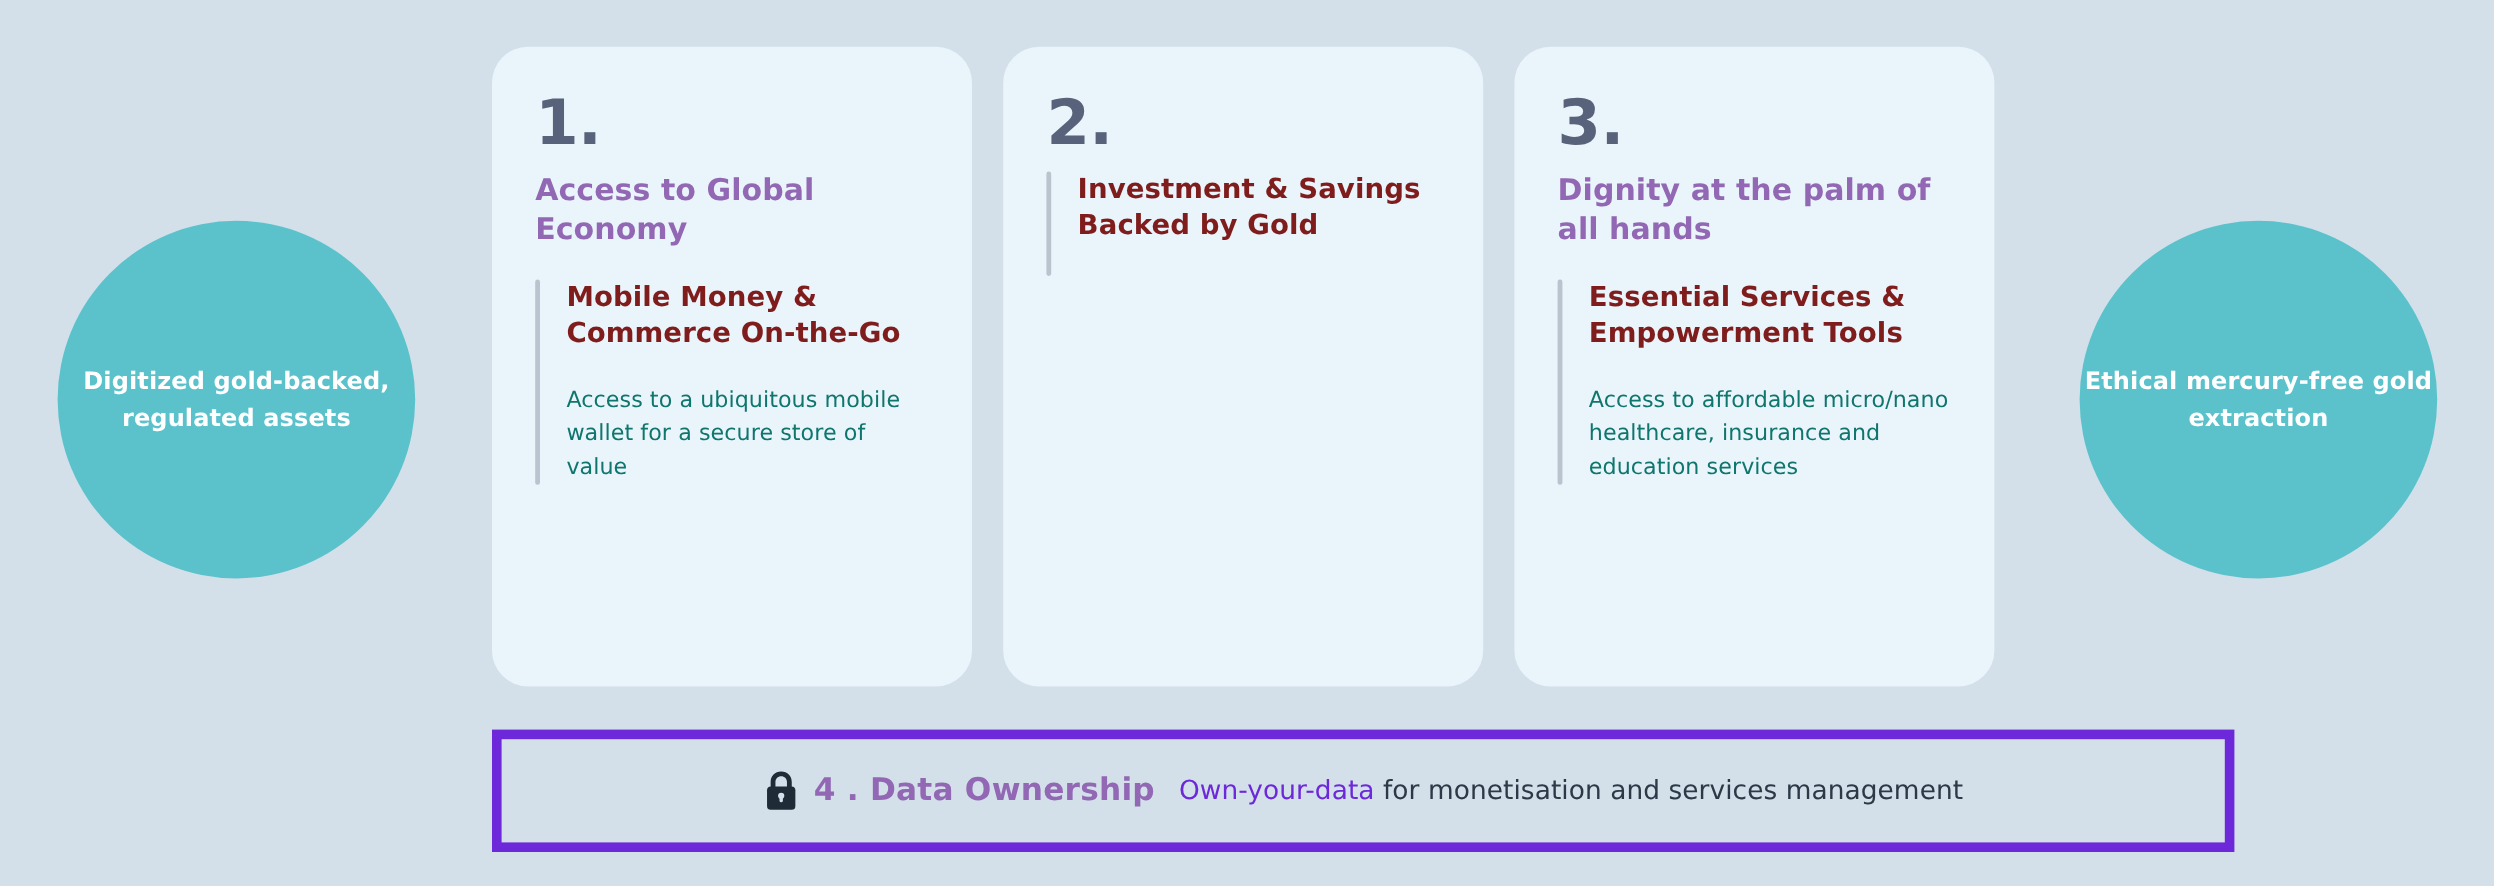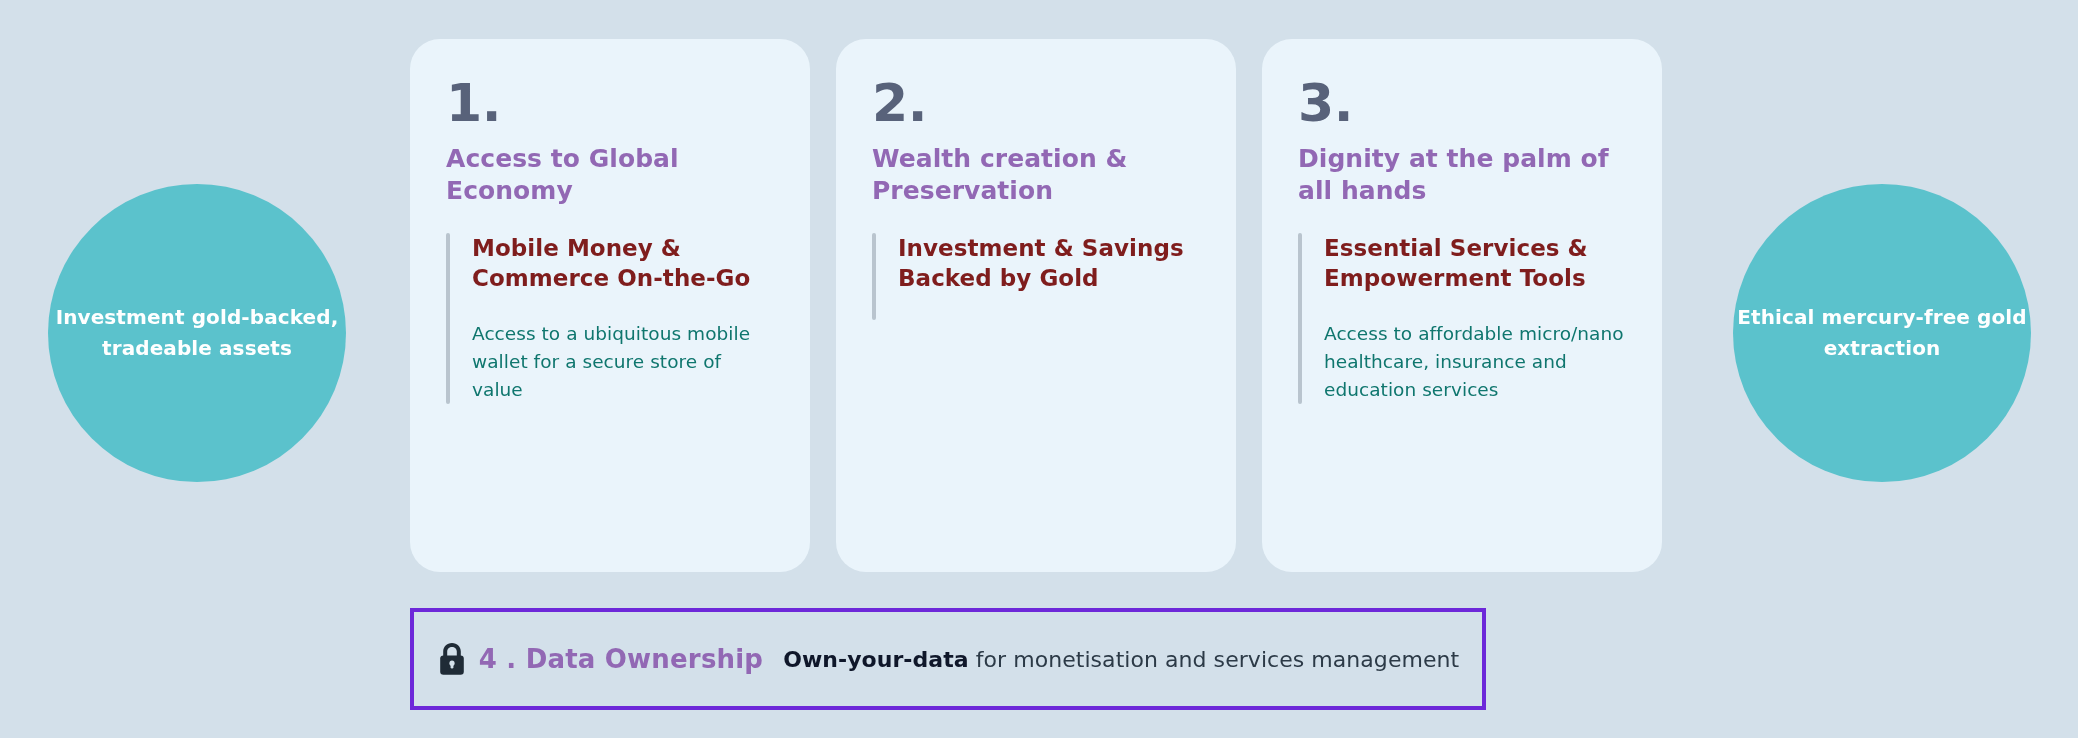--- a/index.html
+++ b/index.html
@@ -107,23 +107,23 @@
     color: #0f766e;
     line-height: 1.52;
     letter-spacing: 0.05px;
   }
 
   
   .bottom-bar {
     position: absolute;
     left: 410px;
     top: 608px;
-    width: 1076px;
+    width: 1452px;
     height: 102px;
-    border: 4px solid #6d28d9;
+    border: 8px solid #6d28d9;
     background: #d3e0ea;
     display: flex;
     align-items: center;
     justify-content: center;
   }
 
   .bar-inner {
     display: flex;
     align-items: center;
     gap: 0;
@@ -144,48 +144,47 @@
     margin-right: 20px;
     white-space: nowrap;
   }
 
   .bar-text {
     font-size: 22px;
     color: #2c3a47;
     white-space: nowrap;
     letter-spacing: 0.05px;
   }
-  .bar-text .strong { font-weight: bold; color: #0f172a; }
+  .bar-text .strong { font-weight: normal; color: #6d28d9; }
 </style>
 </head>
 <body>
 
 <div class="stage">
 
   <div class="circle left">
-    <span>Investment gold-backed, tradeable assets</span>
+    <span>Digitized gold-backed, regulated assets</span>
   </div>
 
   <div class="cards">
 
     <div class="card">
       <div class="card-number">1.</div>
       <div class="card-heading">Access to Global Economy</div>
       <div class="card-body">
         <div class="accent-bar"></div>
         <div class="body-text">
           <div class="card-subtitle">Mobile Money &amp; Commerce On-the-Go</div>
           <div class="card-desc">Access to a ubiquitous mobile wallet for a secure store of value</div>
         </div>
       </div>
     </div>
 
     <div class="card">
       <div class="card-number">2.</div>
-      <div class="card-heading">Wealth creation &amp; Preservation</div>
       <div class="card-body">
         <div class="accent-bar"></div>
         <div class="body-text">
           <div class="card-subtitle">Investment &amp; Savings Backed by Gold</div>
         </div>
       </div>
     </div>
 
     <div class="card">
       <div class="card-number">3.</div>

